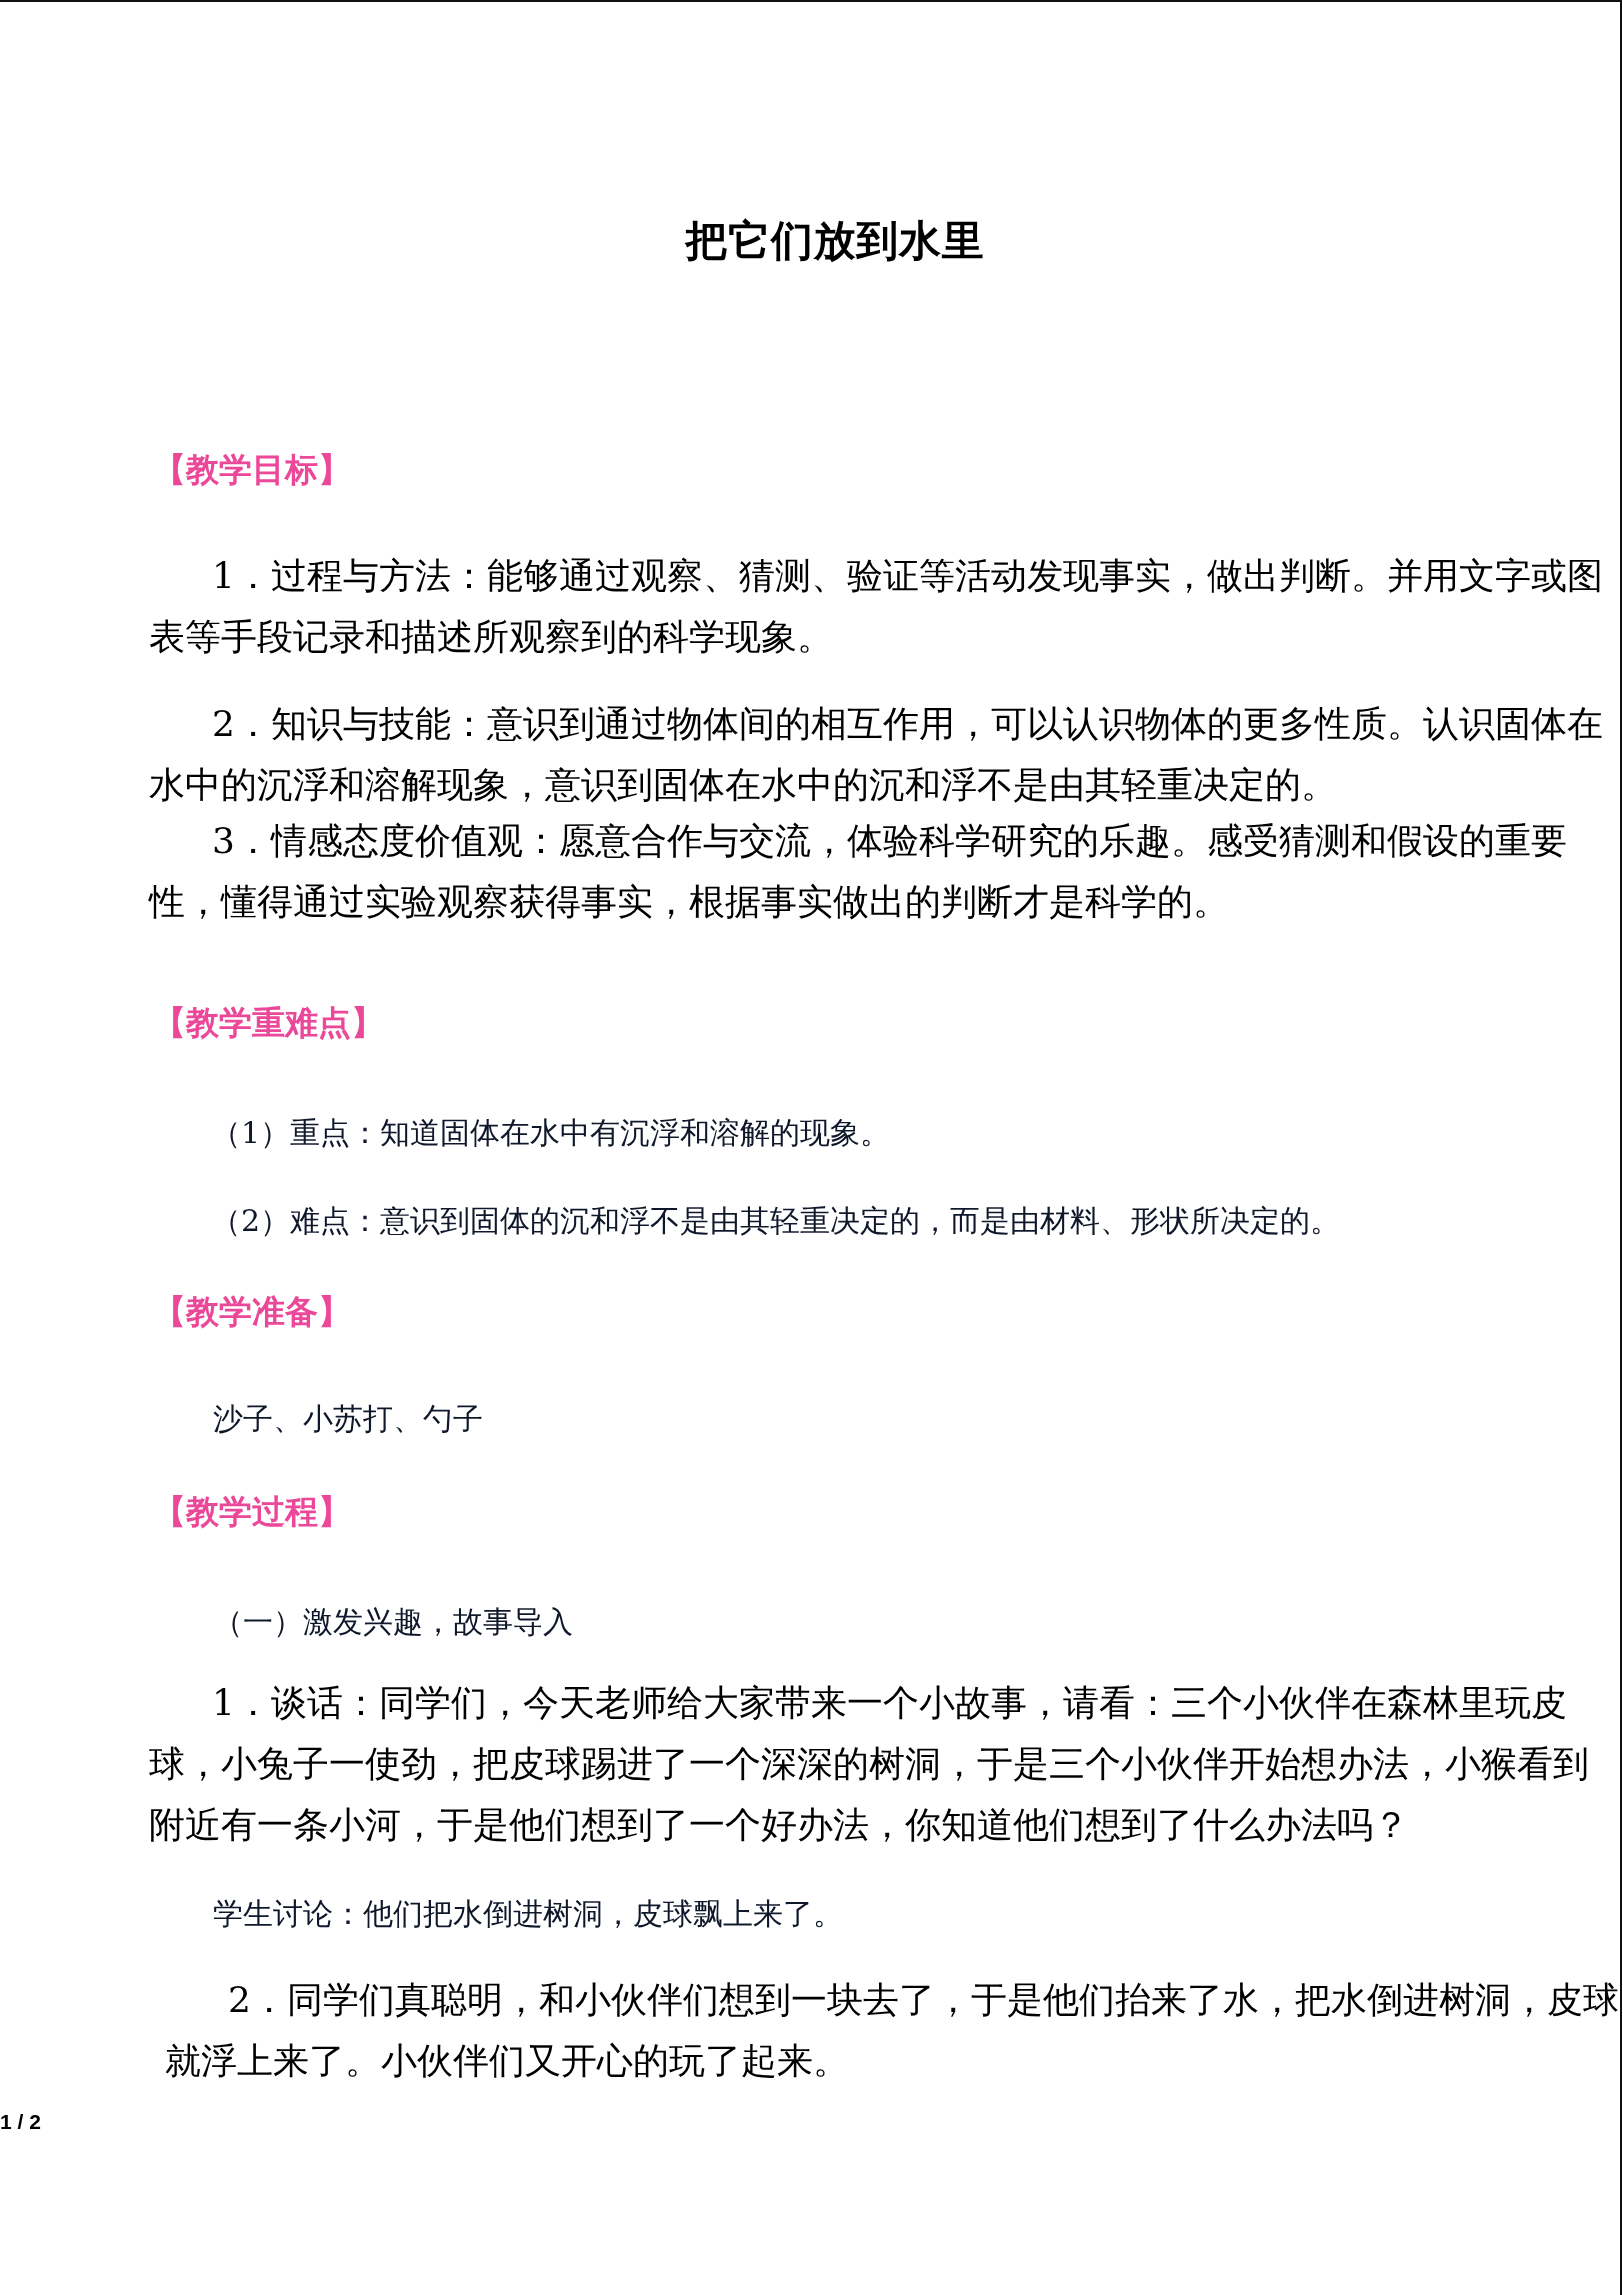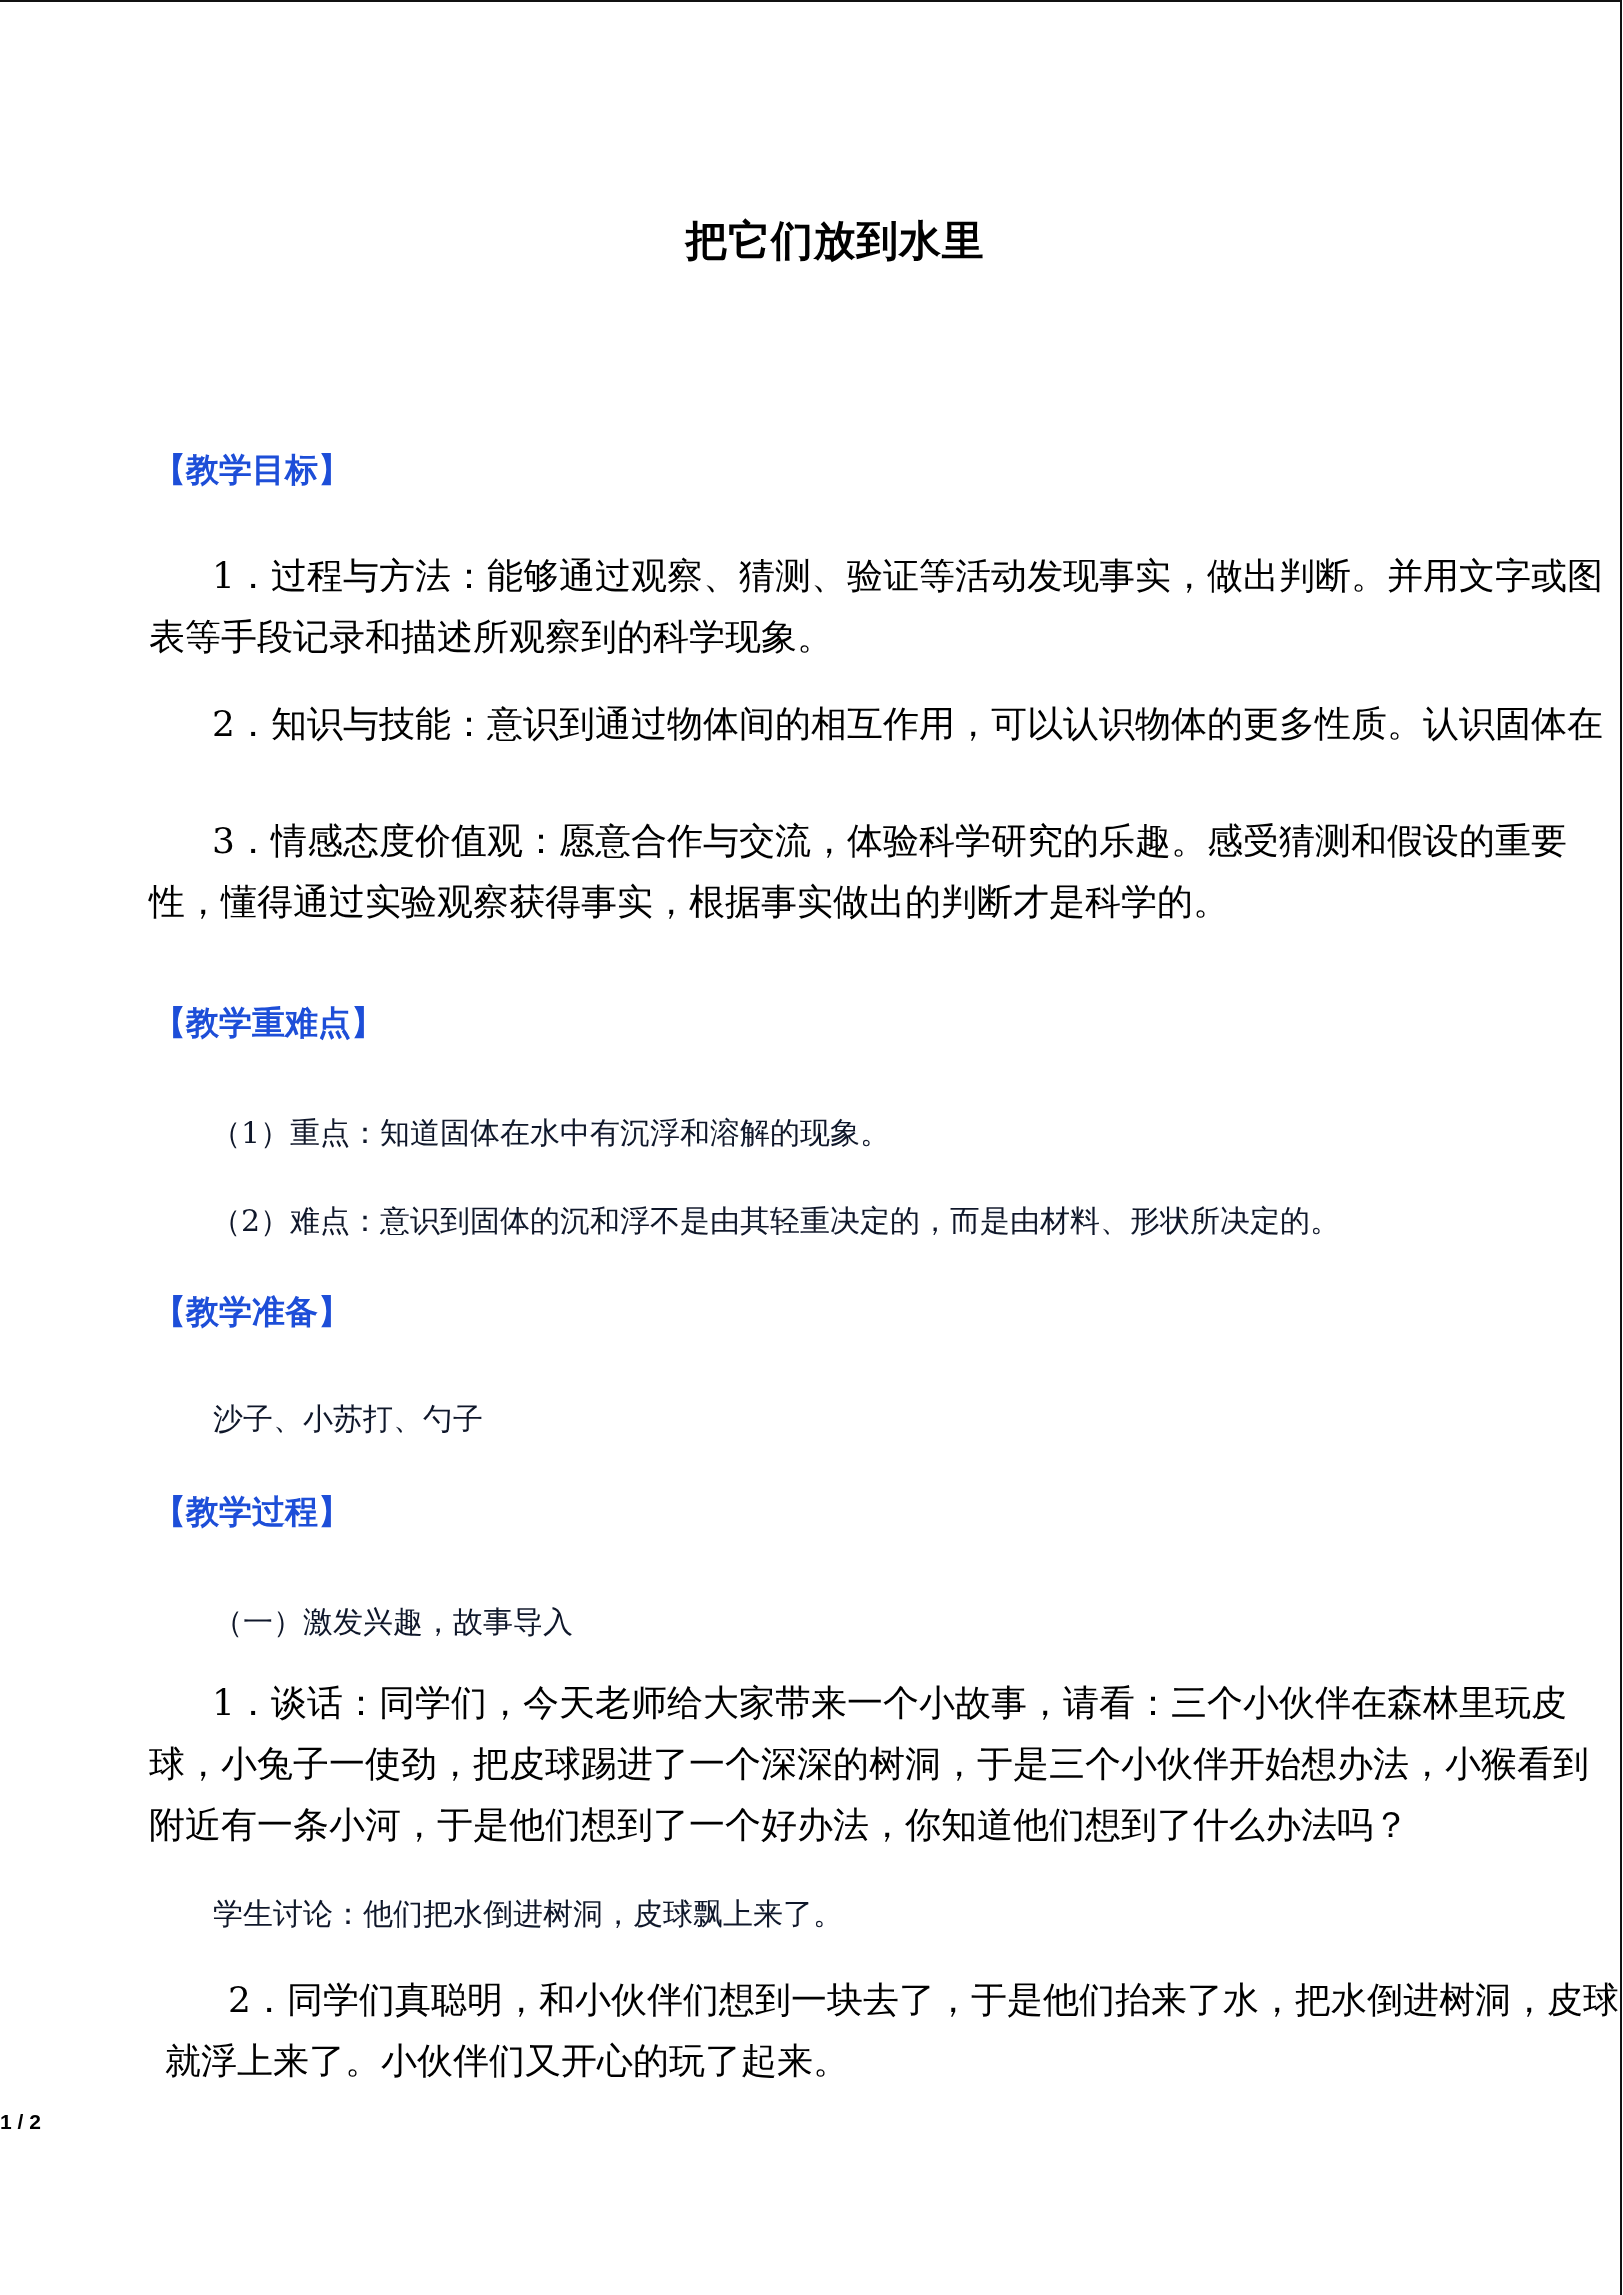--- a/index.html
+++ b/index.html
@@ -38,21 +38,21 @@
     letter-spacing: 0.7px;
     padding-left: 24px;
   }
   .heading {
     position: absolute;
     left: 153px;
     font-family: "DejaVu Sans", "Liberation Sans", sans-serif;
     font-weight: bold;
     font-size: 33px;
     line-height: 41px;
-    color: #1d4ed8;
+    color: #ec4899;
     white-space: nowrap;
   }
   .para {
     position: absolute;
     left: 149px;
     width: 1325px;
     font-family: "DejaVu Serif", "Liberation Serif", serif;
     font-size: 36px;
     line-height: 61px;
     color: #000;
@@ -101,20 +101,21 @@
 
   <div class="heading" style="top:447px;">【教学目标】</div>
 
   <div class="para" style="top:543px;">
     <span class="line indent">1．过程与方法：能够通过观察、猜测、验证等活动发现事实，做出判断。并用文字或图</span>
     <span class="line last">表等手段记录和描述所观察到的科学现象。</span>
   </div>
 
   <div class="para" style="top:691px;">
     <span class="line indent">2．知识与技能：意识到通过物体间的相互作用，可以认识物体的更多性质。认识固体在</span>
+    <span class="line last">水中的沉浮和溶解现象，意识到固体在水中的沉和浮不是由其轻重决定的。</span>
   </div>
 
   <div class="para" style="top:808px;">
     <span class="line indent">3．情感态度价值观：愿意合作与交流，体验科学研究的乐趣。感受猜测和假设的重要</span>
     <span class="line last">性，懂得通过实验观察获得事实，根据事实做出的判断才是科学的。</span>
   </div>
 
   <div class="heading" style="top:1000px;">【教学重难点】</div>
 
   <div class="single" style="left:211px; top:1110px;">（1）重点：知道固体在水中有沉浮和溶解的现象。</div>

